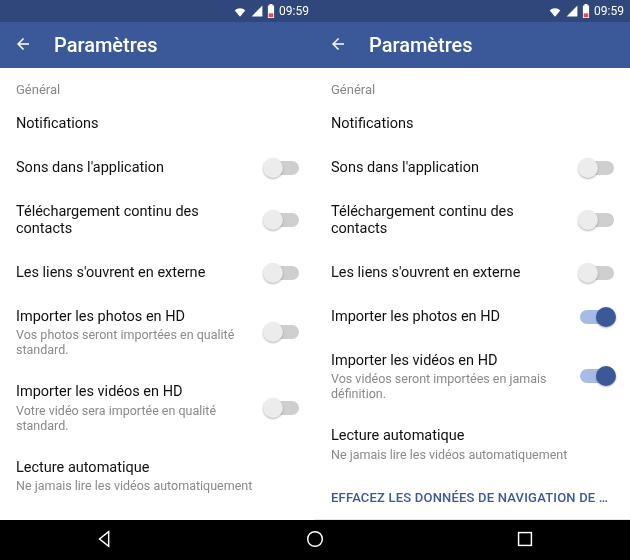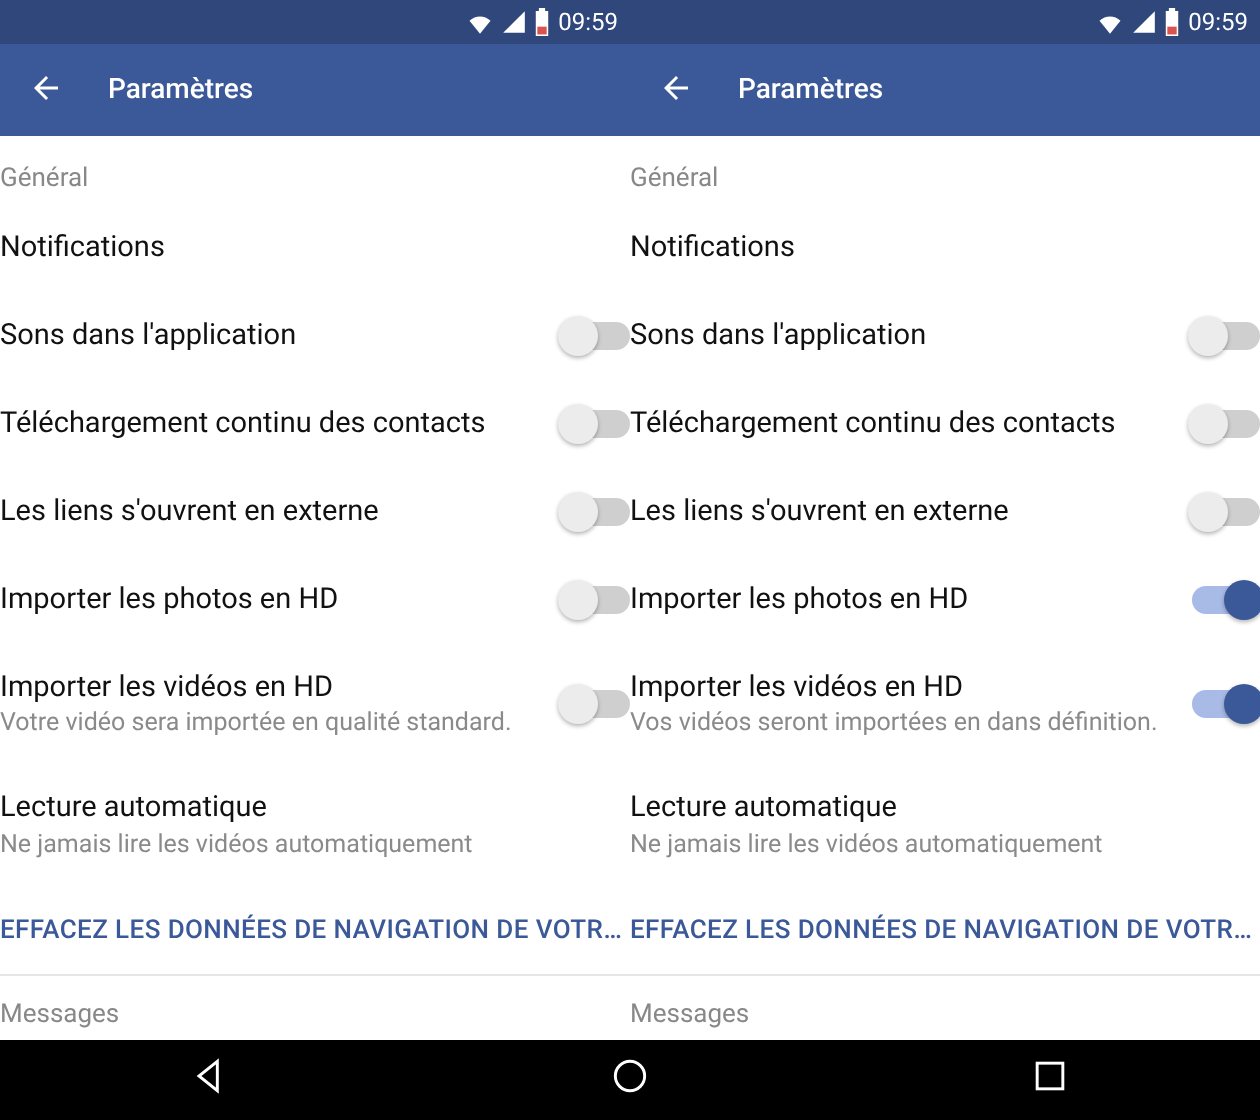--- a/index.html
+++ b/index.html
@@ -38,31 +38,31 @@
     align-items: center;
   }
   .appbar {
     height: 46px;
     background: #3b5998;
     color: #fff;
     display: flex;
     align-items: center;
     padding: 0 14px;
     gap: 22px;
-    font-size: 14px;
+    font-size: 20px;
     font-weight: 500;
   }
   .appbar .back {
     font-size: 20px;
     line-height: 1;
   }
   .content {
     flex: 1;
     overflow: hidden;
-    padding: 0 0;
+    padding: 0 16px;
   }
   .section-label {
     color: #888;
     font-size: 13px;
     padding: 14px 0 4px 0;
   }
   .item {
     display: flex;
     align-items: center;
     justify-content: flex-start;
@@ -203,20 +203,21 @@
       <div class="item">
         <div class="item-text">
             <div class="item-title">Les liens s'ouvrent en externe</div>
           </div>
         <div class="toggle"></div>
       </div>
 
       <div class="item">
         <div class="item-text">
           <div class="item-title">Importer les photos en HD</div>
+          <div class="item-sub">Vos photos seront importées en qualité standard.</div>
         </div>
         <div class="toggle"></div>
       </div>
 
       <div class="item">
         <div class="item-text">
           <div class="item-title">Importer les vidéos en HD</div>
           <div class="item-sub">Votre vidéo sera importée en qualité standard.</div>
         </div>
         <div class="toggle"></div>
@@ -296,21 +297,21 @@
       <div class="item">
         <div class="item-text">
           <div class="item-title">Importer les photos en HD</div>
         </div>
         <div class="toggle on"></div>
       </div>
 
       <div class="item">
         <div class="item-text">
           <div class="item-title">Importer les vidéos en HD</div>
-          <div class="item-sub">Vos vidéos seront importées en dans définition.</div>
+          <div class="item-sub">Vos vidéos seront importées en jamais définition.</div>
         </div>
         <div class="toggle on"></div>
       </div>
 
       <div class="item">
         <div class="item-text">
           <div class="item-title">Lecture automatique</div>
           <div class="item-sub">Ne jamais lire les vidéos automatiquement</div>
         </div>
       </div>

